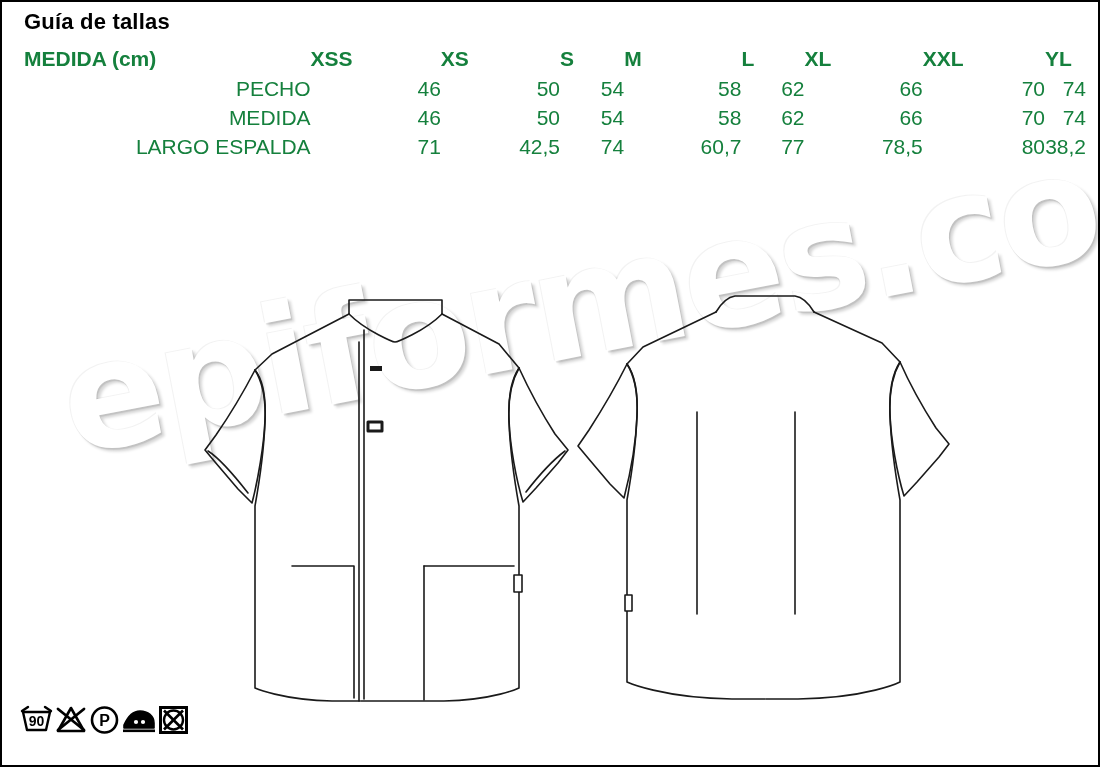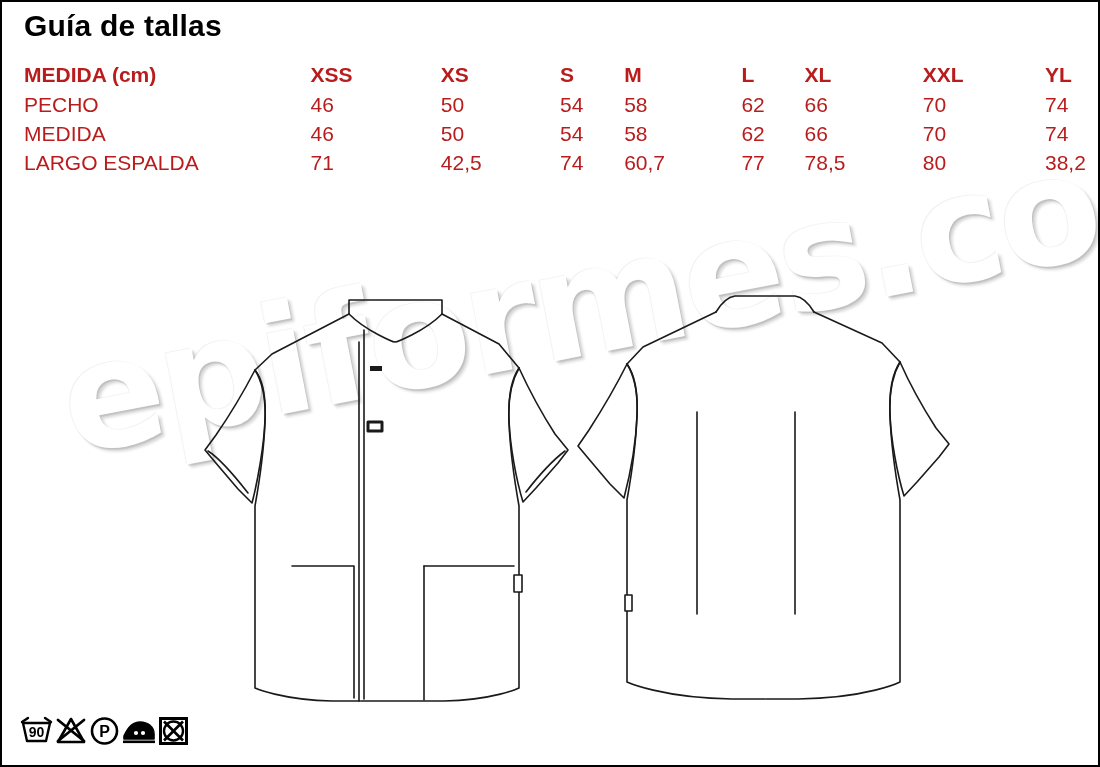--- a/index.html
+++ b/index.html
@@ -46,52 +46,53 @@
        1px 2px 1px rgba(0,0,0,0.10),
       -1px -1px 0px rgba(0,0,0,0.05);
     white-space: nowrap;
   }
 
   
   #title {
     position: absolute;
     left: 22px;
     top: 7px;
-    font-size: 30px;
+    font-size: 22px;
     font-weight: 700;
     color: #000000;
     letter-spacing: 0.2px;
     z-index: 20;
   }
 
   
   #size-table {
     position: absolute;
     left: 22px;
-    top: 58px;
+    top: 42px;
     width: 1062px;
     z-index: 20;
     border-collapse: collapse;
     font-size: 21px;
-    color: #b91c1c;
+    color: #15803d;
   }
   #size-table th, #size-table td {
     padding: 0;
     border: none;
     text-align: left;
     vertical-align: baseline;
     line-height: 29px;
     white-space: nowrap;
   }
   #size-table thead th {
     font-weight: 700;
     padding-bottom: 1px;
   }
   #size-table tbody td {
     font-weight: 400;
+    text-align: right;
   }
   .col-label  { width: 286px; }
   .col-xss    { width: 130px; }
   .col-xs     { width: 119px; }
   .col-s      { width:  64px; }
   .col-m      { width: 117px; }
   .col-l      { width:  63px; }
   .col-xl     { width: 118px; }
   .col-xxl    { width: 122px; }
   .col-yl     { width:  40px; }
@@ -106,21 +107,21 @@
     z-index: 10;
   }
   #garments svg {
     display: block;
   }
 
   
   #care-symbols {
     position: absolute;
     left: 18px;
-    bottom: 19px;
+    bottom: 30px;
     z-index: 20;
     display: flex;
     align-items: center;
     gap: 2px;
   }
   #care-symbols .care-sym {
     display: block;
   }
 </style>
 </head>

